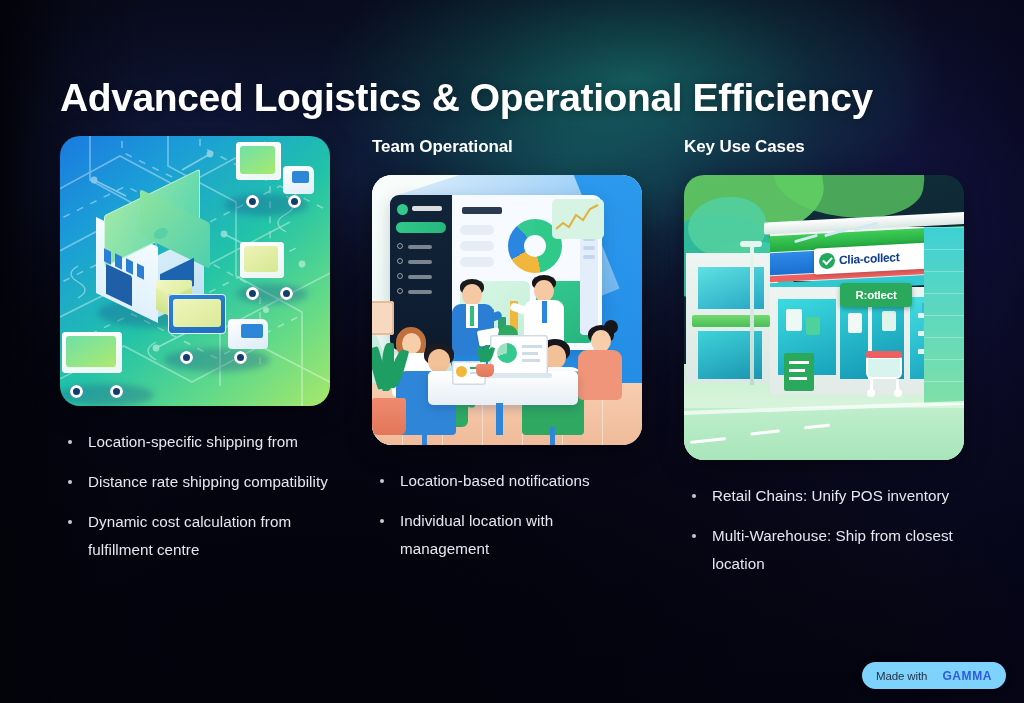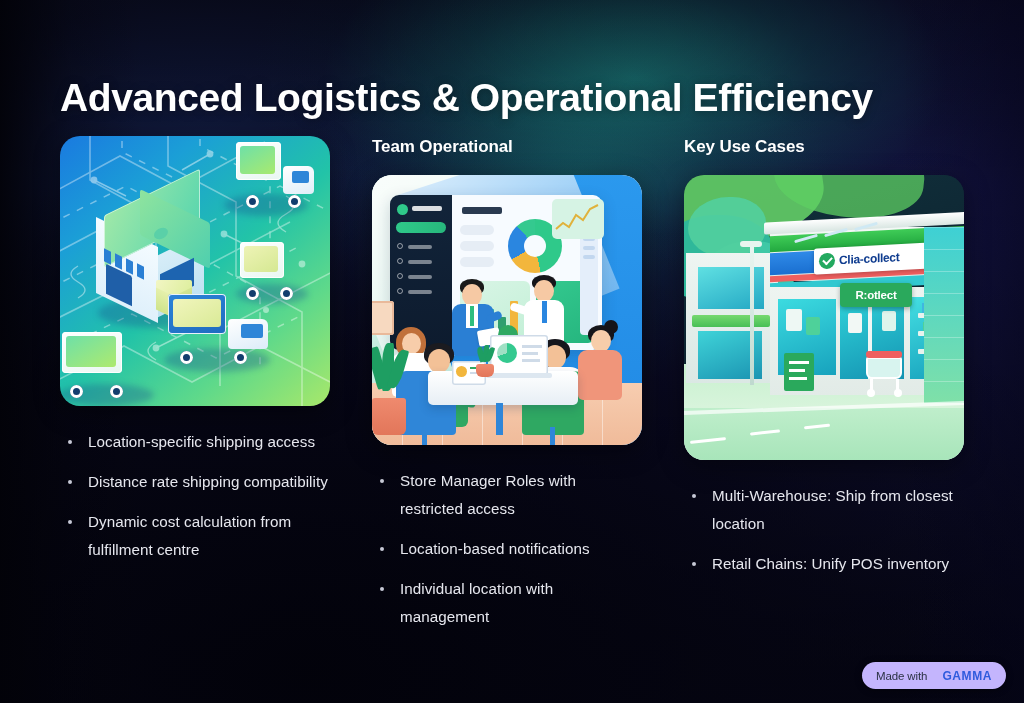--- a/index.html
+++ b/index.html
@@ -135,21 +135,21 @@
   }
 
   
   .gamma-badge {
     position: absolute;
     right: 18px;
     bottom: 14px;
     width: 144px;
     height: 27px;
     border-radius: 14px;
-    background: #c4b5fd;
+    background: #7dd3fc;
     display: flex;
     align-items: center;
     justify-content: center;
     gap: 15px;
     box-shadow: 0 1px 6px rgba(0,0,0,0.5);
   }
   .gamma-made {
     font-size: 11.5px;
     color: #2b3245;
     letter-spacing: -0.1px;
@@ -416,21 +416,21 @@
               <div class="tr-cargo" style="width:72%;height:66%;">
                 <div class="tr-cargo-face" style="background:linear-gradient(150deg,#6ee0a8,#aeea6e);"></div>
               </div>
               <div class="wheel" style="left:8px;"></div>
               <div class="wheel" style="left:48px;"></div>
             </div>
           </div>
         </div>
 
         <ul class="bullets">
-          <li>Location-specific shipping access</li>
+          <li>Location-specific shipping from</li>
           <li>Distance rate shipping compatibility</li>
           <li>Dynamic cost calculation from fulfillment centre</li>
         </ul>
       </div>
 
       <div class="col">
         <div class="col-heading">Team Operational</div>
 
         <div class="card">
           <div class="ill2">
@@ -587,21 +587,20 @@
               <div class="leaf" style="left:10px;top:0;width:12px;height:48px;"></div>
               <div class="leaf" style="left:20px;top:6px;width:12px;height:40px;transform:rotate(16deg);"></div>
               <div class="pot" style="height:40%;"></div>
             </div>
 
             <div style="position:absolute;left:-6px;top:126px;width:28px;height:34px;background:#f7d9c0;border-radius:3px;box-shadow:inset 0 0 0 2px #e9b99a;"></div>
           </div>
         </div>
 
         <ul class="bullets">
-          <li>Store Manager Roles with restricted access</li>
           <li>Location-based notifications</li>
           <li>Individual location with management</li>
         </ul>
       </div>
 
       <div class="col col-3">
         <div class="col-heading">Key Use Cases</div>
 
         <div class="card card-3">
           <div class="ill3">
@@ -684,22 +683,22 @@
             <div class="road3">
               <i style="left:6px;bottom:18px;width:36px;transform:rotate(-6deg);"></i>
               <i style="left:66px;bottom:26px;width:30px;transform:rotate(-6deg);"></i>
               <i style="left:120px;bottom:32px;width:26px;transform:rotate(-6deg);"></i>
             </div>
             <div style="position:absolute;left:0;bottom:50px;width:100%;height:4px;background:#ffffff;opacity:.7;transform:rotate(-2deg);"></div>
           </div>
         </div>
 
         <ul class="bullets">
+          <li>Retail Chains: Unify POS inventory</li>
           <li>Multi-Warehouse: Ship from closest location</li>
-          <li>Retail Chains: Unify POS inventory</li>
         </ul>
       </div>
 
     </div>
 
     <div class="gamma-badge">
       <span class="gamma-made">Made with</span>
       <span class="gamma-word">GAMMA</span>
     </div>
 

